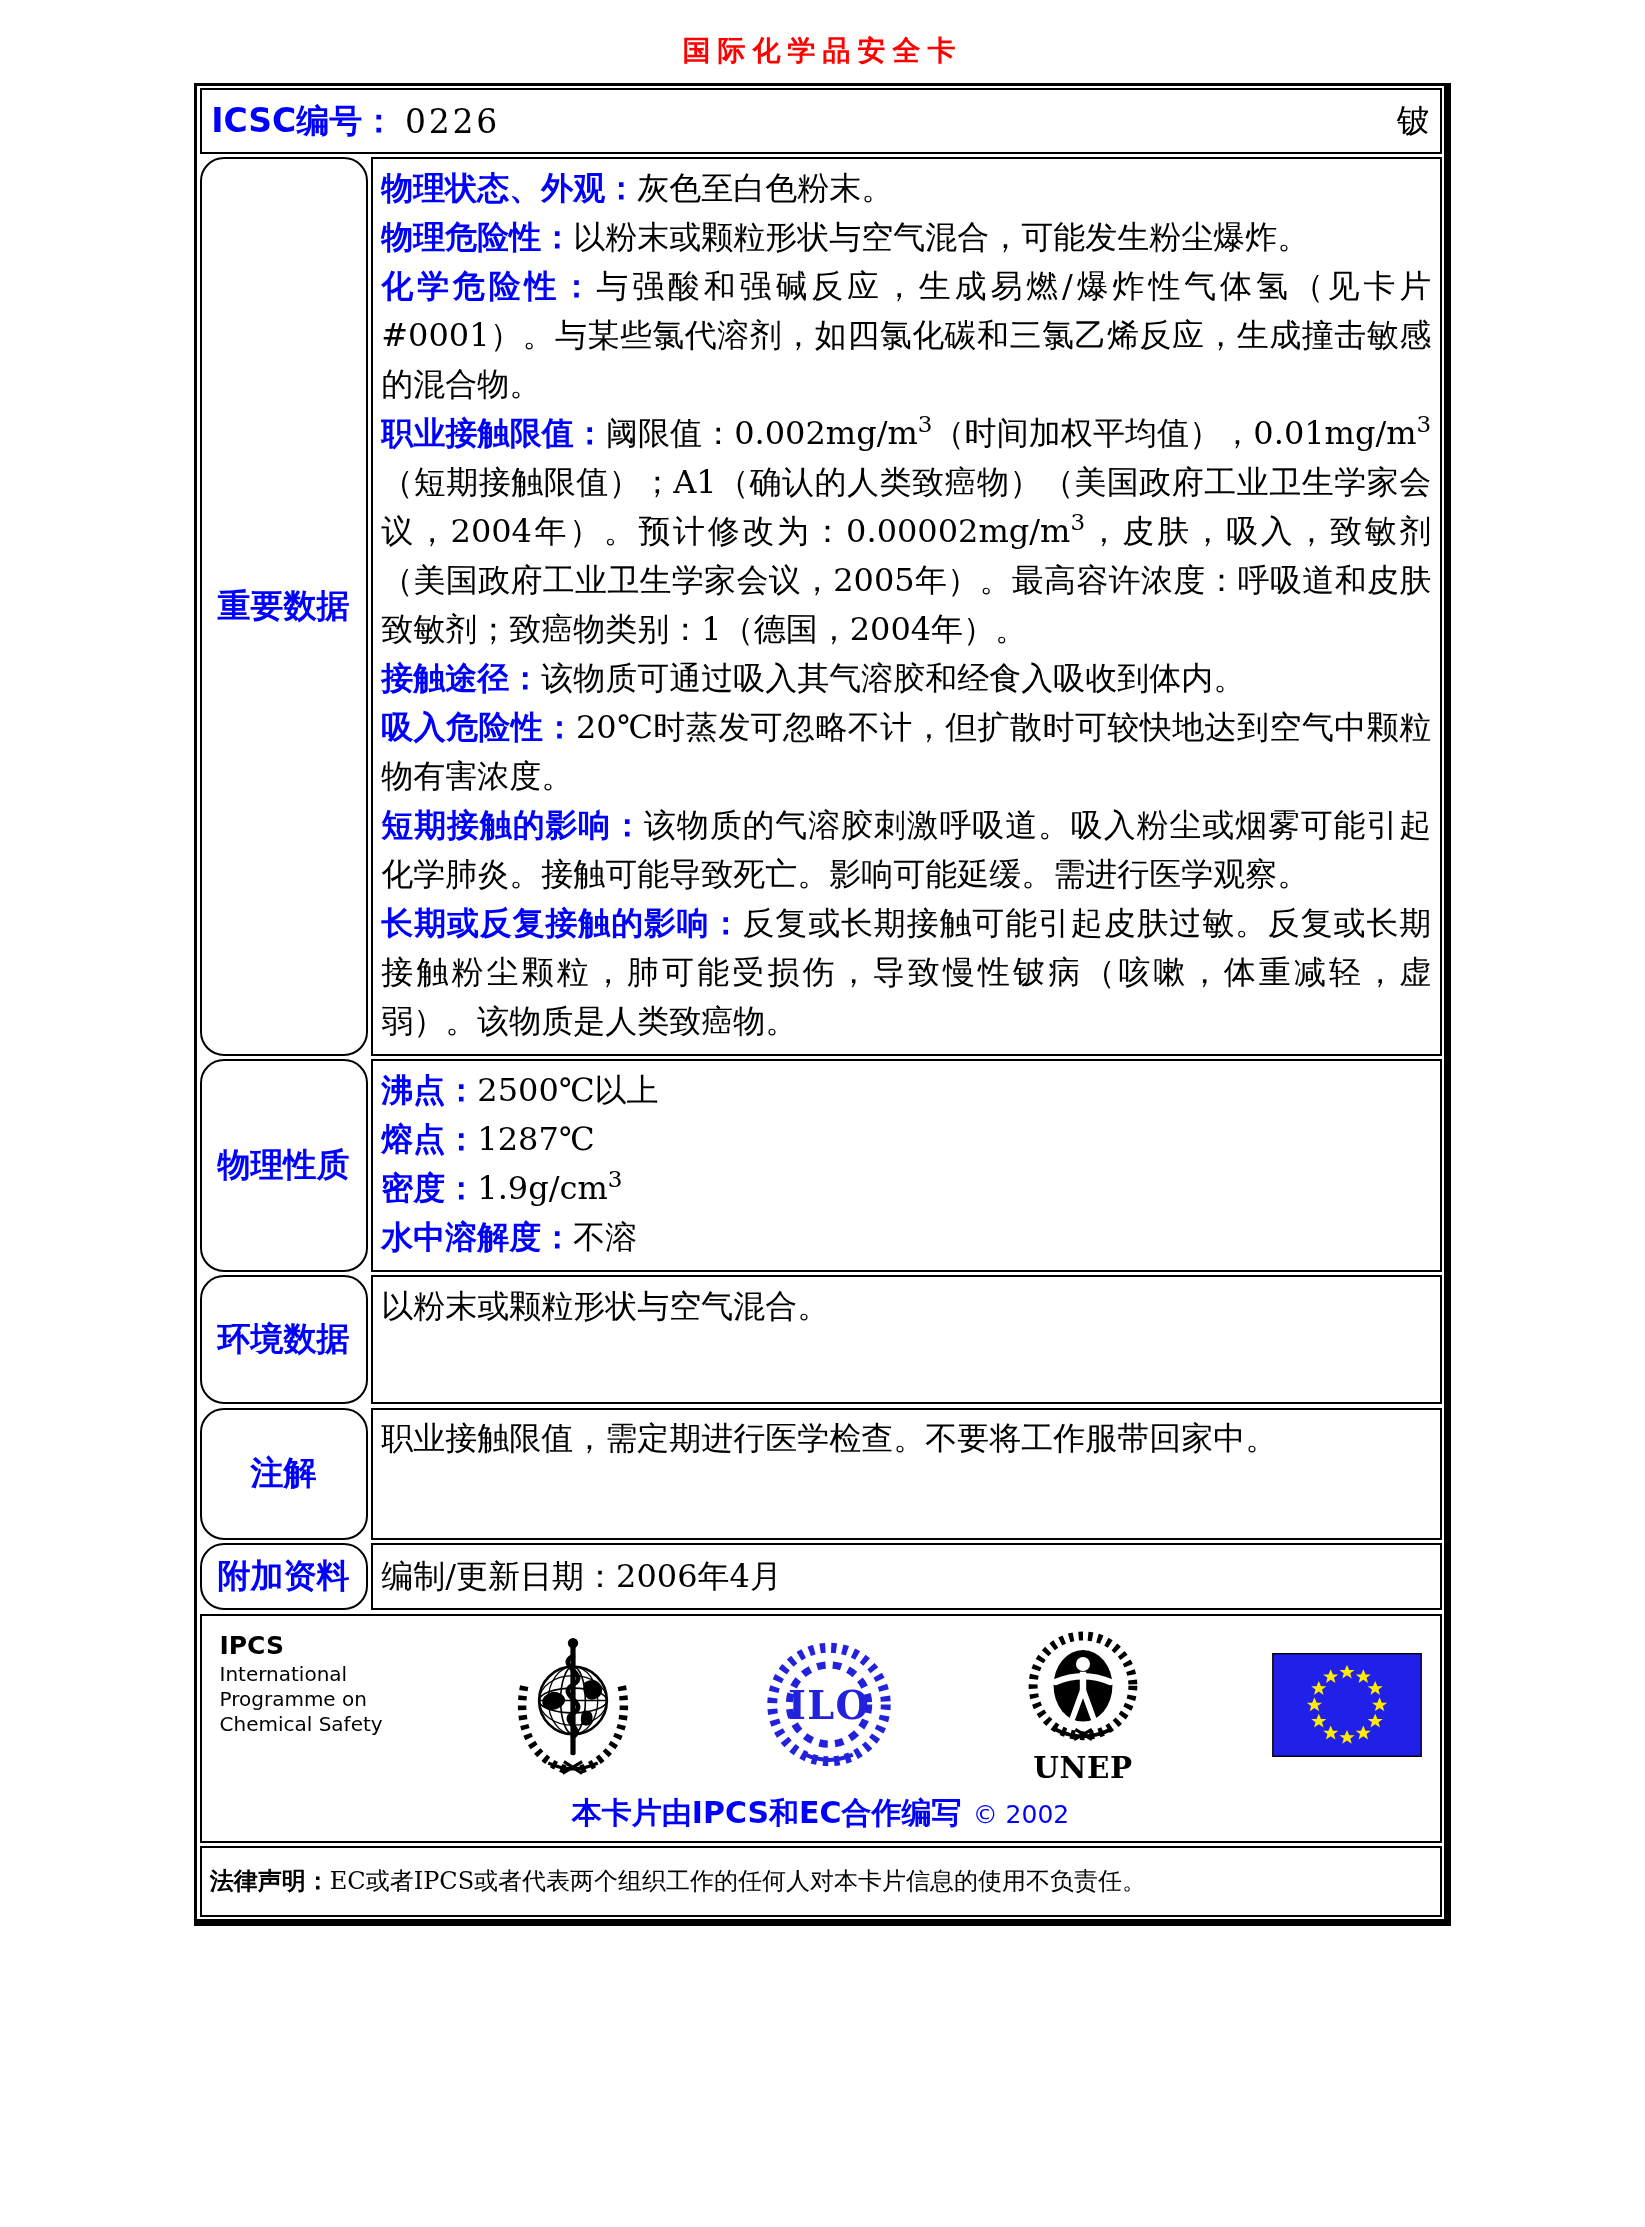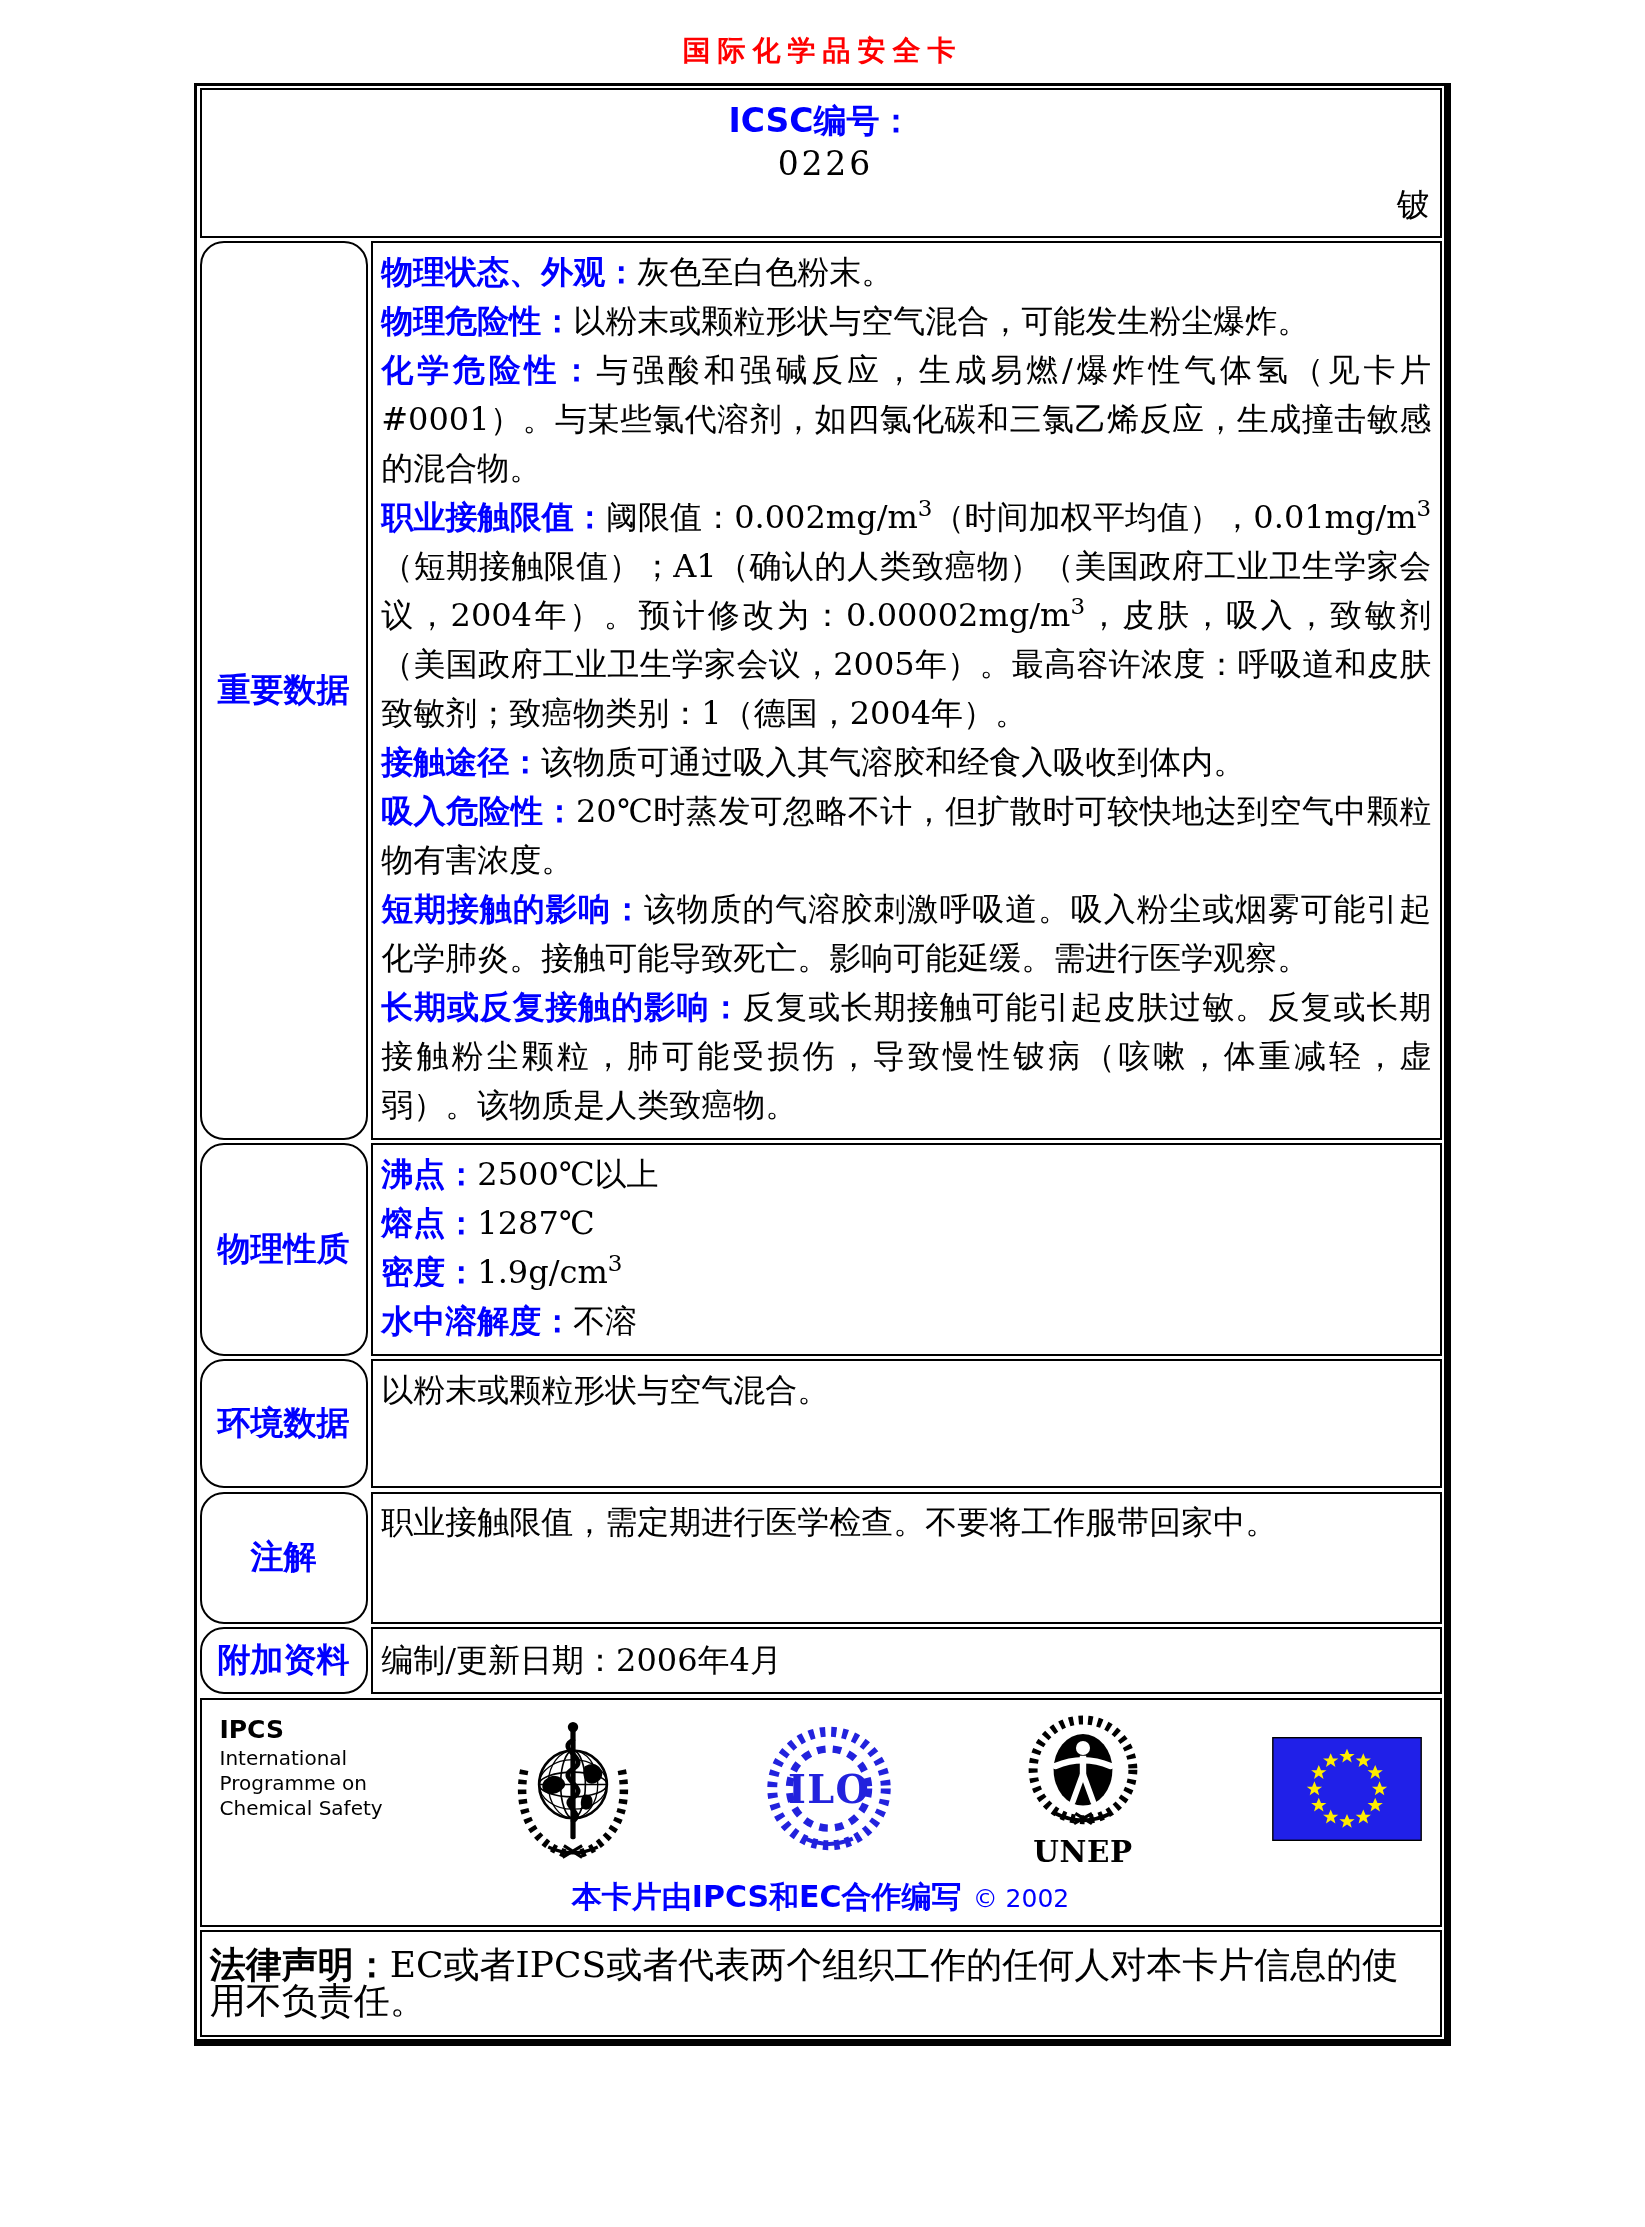--- a/index.html
+++ b/index.html
@@ -15,21 +15,21 @@
   }
   .card{
     width:1242px;margin:0 auto;background:#ffffff;
     border:3.5px solid #000;border-right-width:7.6px;border-bottom-width:7.6px;
     padding:2.8px;display:flex;flex-direction:column;gap:3.5px;
   }
   .row{display:flex;gap:3.5px;}
   .cell{border:2.1px solid #000;background:#fff;box-sizing:border-box;}
   .full-cell{flex:1;}
   .header-cell{
-    display:flex;align-items:center;padding:8.3px 9.7px;font-size:33px;flex-direction:column;
+    display:flex;align-items:center;padding:8.3px 9.7px;font-size:33px;
   }
   .hdr-label{color:#0000FF;font-weight:bold;font-family:"DejaVu Sans","Liberation Sans",sans-serif;}
   .hdr-num{margin-left:9.7px;letter-spacing:2.8px;}
   .hdr-substance{margin-left:auto;}
   .label-cell{
     flex:0 0 168px;display:flex;align-items:center;justify-content:center;
     color:#0000FF;font-weight:bold;font-size:33px;
     font-family:"DejaVu Sans","Liberation Sans",sans-serif;
     text-align:center;
     border-radius:24px;
@@ -56,21 +56,21 @@
   }
   .ipcs-name{font-size:25px;font-weight:bold;line-height:30.5px;}
   .ipcs-line{font-size:20px;line-height:25px;}
   .caption{margin-top:9.7px;text-align:center;color:#0000FF;}
   .cap-main{
     font-size:30px;font-weight:bold;
     font-family:"DejaVu Sans","Liberation Sans",sans-serif;
   }
   .cap-copy{font-size:25px;margin-left:11px;font-family:"DejaVu Sans","Liberation Sans",sans-serif;}
   
-  .legal-cell{padding:15.3px 8.3px;font-size:36px;line-height:36px;}
+  .legal-cell{padding:15.3px 8.3px;font-size:24px;line-height:36px;}
   .legal-lbl{
     font-weight:bold;font-family:"DejaVu Sans","Liberation Sans",sans-serif;
   }
   .logo{flex:0 0 auto;}
 </style>
 </head>
 <body>
 
 <div class="title">国际化学品安全卡</div>
 

